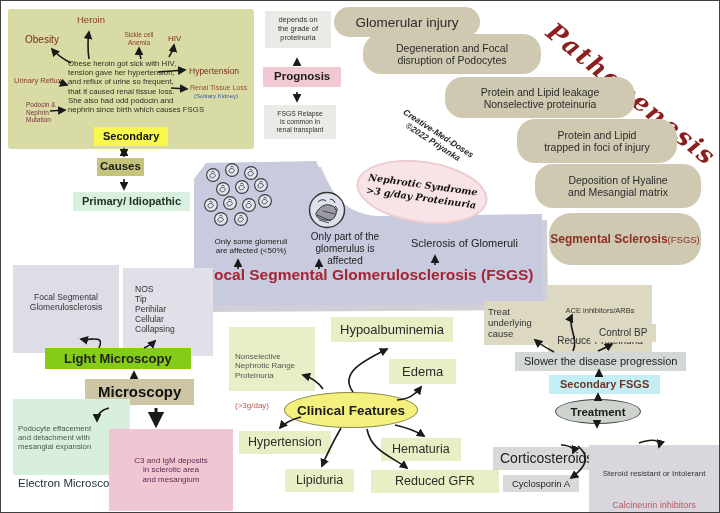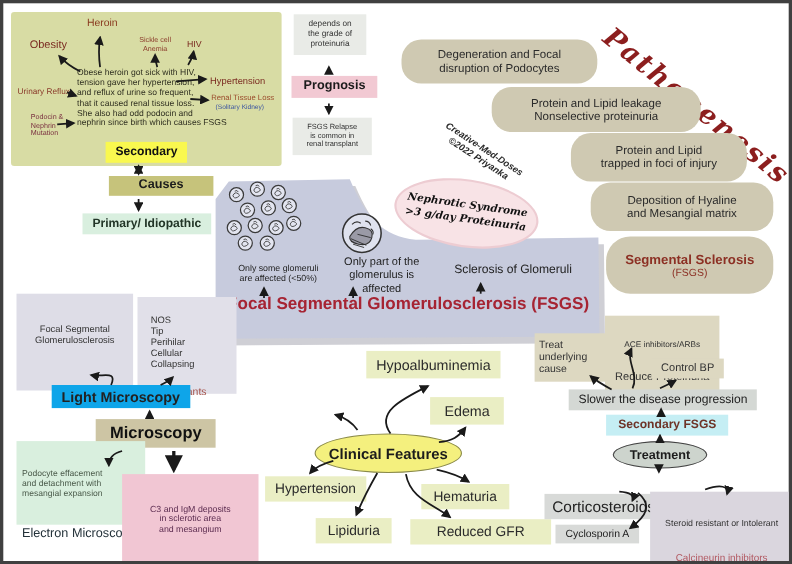--- a/index.html
+++ b/index.html
@@ -1,17 +1,17 @@
 <!DOCTYPE html>
 <html><head>
 <meta charset="utf-8">
 <style>
   html,body{margin:0;padding:0;background:#f4f4f4;}
   .canvas{position:relative;width:720px;height:513px;background:#ffffff;overflow:hidden;
-          font-family:"Liberation Sans",sans-serif;border:3px solid #404040;box-sizing:border-box;}
+          font-family:"Liberation Sans",sans-serif;border:1px solid #404040;box-sizing:border-box;}
   .abs{position:absolute;}
   .box{position:absolute;white-space:pre-line;line-height:1.18;}
   .c{text-align:center;}
   .blob{position:absolute;background:#cfc9b2;border-radius:18px;color:#2b2b2b;
         display:flex;align-items:center;justify-content:center;text-align:center;white-space:pre-line;}
   .tanbox{background:#ddd8c1;color:#333;}
   .graybox{background:#e9ebe7;color:#333;}
   .svgicon{position:absolute;}
   #arrows{position:absolute;left:0;top:0;z-index:6;pointer-events:none;}
   .z2{z-index:2;} .z3{z-index:3;}
@@ -35,48 +35,49 @@
 Nephrin
 Mutation</div>
   <div class="box z2" style="left:67px;top:58px;font-size:7.8px;color:#2f2f20;">Obese heroin got sick with HIV,
 tension gave her hypertension,
 and reflux of urine so frequent,
 that it caused renal tissue loss.
 She also had odd podocin and
 nephrin since birth which causes FSGS</div>
   <div class="box z3" style="left:93px;top:126px;background:#f9f84f;font-size:11px;font-weight:bold;color:#111;padding:3px 9px;">Secondary</div>
 
-  <div class="box z2" style="left:96px;top:157px;background:#c6c37b;font-size:11.5px;font-weight:bold;color:#1c1c1c;padding:2px 27px;">Causes</div>
+  <div class="box z2" style="left:96px;top:157px;background:#c6c37b;font-size:11.5px;font-weight:bold;color:#1c1c1c;padding:2px 3px;">Causes</div>
   <div class="box z2" style="left:72px;top:191px;background:#d9efdf;font-size:11px;font-weight:bold;color:#223527;padding:3px 9px;">Primary/ Idiopathic</div>
 
   <div class="box c graybox z2" style="left:264px;top:10px;width:62px;font-size:7.5px;padding:5px 2px;">depends on
 the grade of
 proteinuria</div>
   <div class="box z2" style="left:262px;top:66px;background:#f2c9d3;font-size:11.5px;font-weight:bold;color:#1c1c1c;padding:3px 11px;">Prognosis</div>
   <div class="box c graybox z2" style="left:263px;top:104px;width:68px;font-size:6.8px;padding:5px 2px;">FSGS Relapse
 is common in
 renal transplant</div>
 
   <div class="abs" style="left:558px;top:16px;transform:rotate(39deg);transform-origin:0 0;
               font-family:'DejaVu Serif',serif;font-style:italic;font-weight:bold;
               font-size:25px;letter-spacing:2px;color:#8c1e1e;">Pathogenesis</div>
 
   <div class="box c z2" style="left:400px;top:102px;width:96px;transform:rotate(33deg);transform-origin:0 0;
               font-size:8.5px;font-weight:bold;font-style:italic;color:#2a2a2a;">Creative-Med-Doses
 ©2022 Priyanka</div>
 
+  <div class="blob" style="left:333px;top:6px;width:146px;height:30px;font-size:13.5px;border-radius:16px;">Glomerular injury</div>
   <div class="blob" style="left:362px;top:33px;width:178px;height:40px;font-size:10.5px;">Degeneration and Focal
 disruption of Podocytes</div>
   <div class="blob" style="left:444px;top:76px;width:190px;height:41px;font-size:10.5px;">Protein and Lipid leakage
 Nonselective proteinuria</div>
   <div class="blob" style="left:516px;top:118px;width:160px;height:44px;font-size:10.5px;">Protein and Lipid
 trapped in foci of injury</div>
   <div class="blob" style="left:534px;top:163px;width:166px;height:44px;font-size:10.5px;">Deposition of Hyaline
 and Mesangial matrix</div>
-  <div class="blob" style="left:548px;top:212px;width:152px;height:52px;border-radius:22px;flex-direction:column;">
+  <div class="blob" style="left:548px;top:212px;width:152px;height:52px;border-radius:22px;flex-direction:row;">
     <span style="font-size:12px;font-weight:bold;color:#8c3024;">Segmental Sclerosis</span>
     <span style="font-size:9.5px;color:#8c3024;">(FSGS)</span>
   </div>
 
   <svg class="svgicon" style="left:185px;top:155px;z-index:1;" width="365" height="160" viewBox="0 0 365 160">
     <path d="M13,29 L25,13 L135,11 C150,46 165,63 195,66 L361,64 L362,154 L13,156 Z" fill="#b5b5bf" opacity="0.65"></path>
     <path d="M8,23 L20,7 L130,5 C145,40 160,57 190,60 L356,58 L357,148 L8,150 Z" fill="#c7cbdd"></path>
   </svg>
 
   <svg class="svgicon z2" style="left:198px;top:160px;" width="84" height="72" viewBox="0 0 84 72">
@@ -126,35 +127,41 @@
 Glomerulosclerosis</span>
   </div>
   <div class="box z2" style="left:122px;top:267px;width:78px;height:76px;background:#e1e0e9;color:#333;font-size:8.5px;padding:6px 0 6px 12px;">
     <span style="white-space:pre-line;display:block;">NOS
 Tip
 Perihilar
 Cellular
 Collapsing</span>
     <span style="display:block;margin-top:5px;margin-left:-4px;color:#a5544c;font-size:9.5px;">Five Variants</span>
   </div>
-  <div class="box z2" style="left:44px;top:347px;background:#0ea5e9;font-size:13px;font-weight:bold;color:#222;padding:3px 9px;">Light Microscopy</div>
+  <div class="box z2" style="left:44px;top:347px;background:#84cc16;font-size:13px;font-weight:bold;color:#222;padding:3px 19px;">Light Microscopy</div>
   <div class="box z2" style="left:84px;top:378px;background:#cdc5a4;font-size:15px;font-weight:bold;color:#111;padding:4px 13px;">Microscopy</div>
   <div class="box z2" style="left:12px;top:398px;width:110px;height:66px;background:#d9efde;padding:6px 2px 4px 5px;">
     <span style="white-space:pre-line;display:block;font-size:7.8px;color:#4a5a4a;">Podocyte effacement
 and detachment with
 mesangial expansion</span>
     <span style="display:block;margin-top:7px;font-size:11.5px;color:#24323a;">Electron Microscopy</span>
   </div>
   <div class="box c z2" style="left:108px;top:428px;width:120px;height:70px;background:#f1c6d3;padding:8px 2px 4px 2px;">
     <span style="white-space:pre-line;display:block;font-size:8px;color:#5c2c50;">C3 and IgM deposits
 in sclerotic area
 and mesangium</span>
     <span style="display:block;margin-top:8px;font-size:12.5px;color:#4c2a46;">Immunofluorescence</span>
   </div>
 
+  <div class="box z2" style="left:228px;top:326px;width:78px;height:54px;background:#eaeec7;padding:6px 2px 4px 6px;">
+    <span style="white-space:pre-line;display:block;font-size:8px;color:#555;">Nonselective
+Nephrotic Range
+Proteinuria</span>
+    <span style="display:block;margin-top:2px;font-size:8px;color:#c2574f;">(&gt;3g/day)</span>
+  </div>
   <div class="box z2" style="left:330px;top:316px;background:#eaeec4;font-size:13px;color:#2b2b2b;padding:5px 9px;">Hypoalbuminemia</div>
   <div class="box z2" style="left:388px;top:358px;background:#eaeec4;font-size:13px;color:#2b2b2b;padding:5px 13px;">Edema</div>
   <div class="box z2" style="left:238px;top:430px;background:#eaeec4;font-size:12.5px;color:#2b2b2b;padding:4px 9px;">Hypertension</div>
   <div class="box z2" style="left:380px;top:437px;background:#eaeec4;font-size:12.5px;color:#2b2b2b;padding:4px 11px;">Hematuria</div>
   <div class="box z2" style="left:284px;top:468px;background:#eaeec4;font-size:12.5px;color:#2b2b2b;padding:4px 11px;">Lipiduria</div>
   <div class="box z2" style="left:370px;top:469px;background:#eaeec4;font-size:12.5px;color:#2b2b2b;padding:4px 24px;">Reduced GFR</div>
   <div class="abs z2" style="left:283px;top:391px;width:132px;height:34px;background:#f4f07e;border:1.5px solid #8a8a4a;
               border-radius:50%;display:flex;align-items:center;justify-content:center;">
     <span style="font-size:13.5px;font-weight:bold;color:#1c1c1c;">Clinical Features</span>
   </div>

